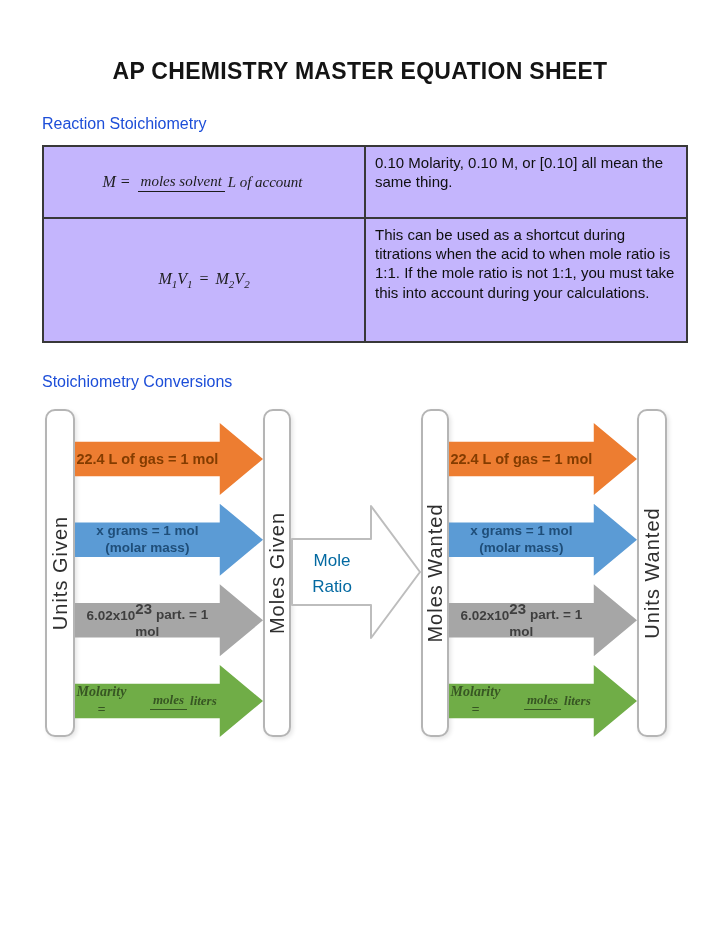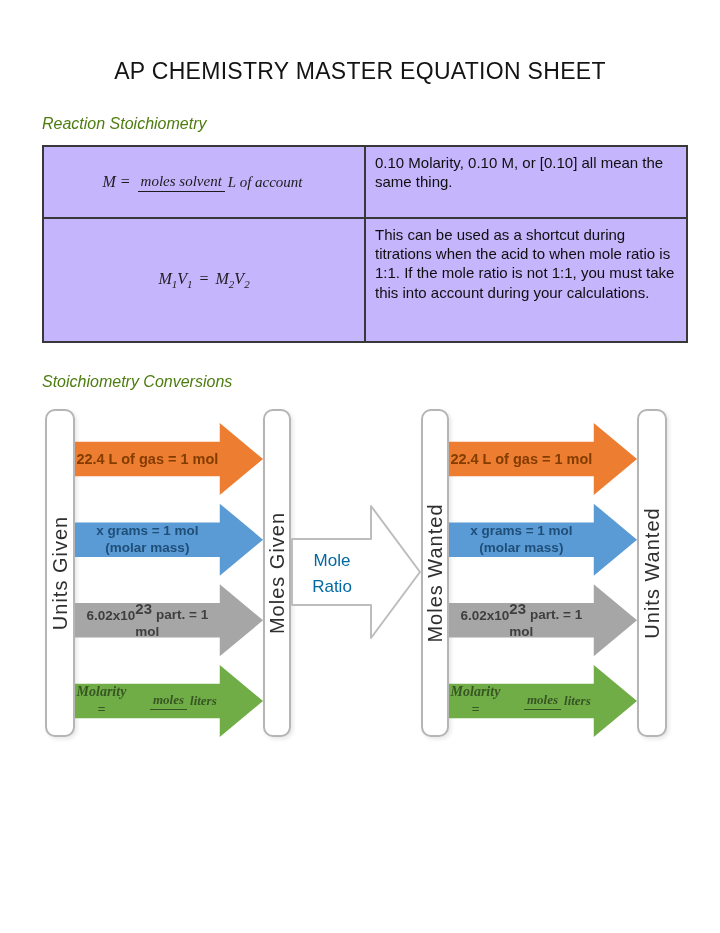--- a/index.html
+++ b/index.html
@@ -2,25 +2,25 @@
 <html><head>
 <meta charset="utf-8">
 <style>
   html,body { margin:0; padding:0; background:#e9e9e9; }
   .page {
     width:720px; height:933px; background:#ffffff; margin:0 auto;
     font-family:"Liberation Sans", sans-serif; position:relative;
     box-sizing:border-box; padding-top:58px; overflow:hidden;
   }
   .title {
-    margin:0; text-align:center; font-size:23px; font-weight:400;
+    margin:0; text-align:center; font-size:23px; font-weight:700;
     color:#141414; letter-spacing:0.3px;
   }
   .section-heading {
-    margin:30px 0 0 42px; font-size:16px; font-weight:400; color:#4d7c0f;font-style:italic;
+    margin:30px 0 0 42px; font-size:16px; font-weight:400; color:#1d4ed8;
   }
   
   .eq-table {
     margin:12px 0 0 42px; width:646px; border-collapse:collapse;
     table-layout:fixed;
   }
   .eq-table td { border:2px solid #383838; background:#c4b5fd; }
   .cell-eq { width:318px; text-align:center; vertical-align:middle; }
   .row-1 .cell-eq, .row-1 .cell-note { height:58px; }
   .row-2 .cell-eq, .row-2 .cell-note { height:110px; }

